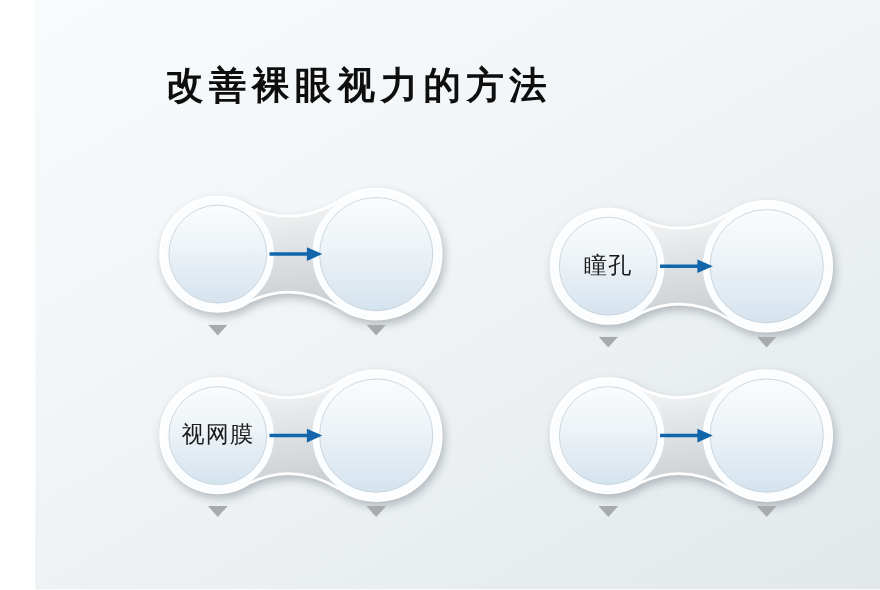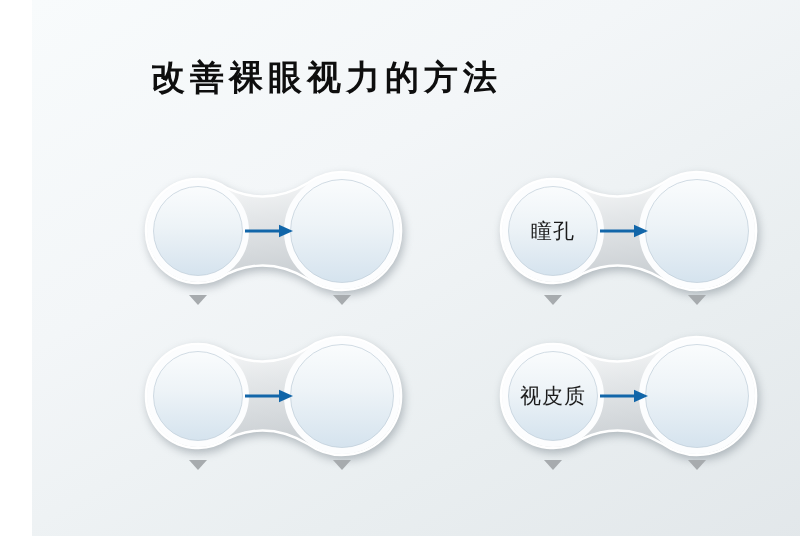--- a/index.html
+++ b/index.html
@@ -73,21 +73,21 @@
       <circle class="bubble" cx="201" cy="60" r="51.5"></circle>
       <g>
         <line class="arrow-line" x1="104" y1="60" x2="139" y2="60"></line>
         <polygon class="arrow-head" points="138,53.8 152,60 138,66.2"></polygon>
       </g>
     </svg>
     <div class="down-tri src"></div>
     <div class="down-tri tgt"></div>
   </div>
 
-  <div class="group" style="left:464px;top:171px">
+  <div class="group" style="left:464px;top:182px">
     <svg width="260" height="120" viewBox="0 0 260 120">
       <path class="shell" d="M 86.8 17.4 Q 127 36 167.2 11.7 A 59 59 0 1 1 167.2 108.3 Q 127 84 86.8 102.6 A 52 52 0 1 1 86.8 17.4 Z"></path>
       <circle class="ring" cx="57" cy="60" r="47.5"></circle>
       <circle class="ring" cx="201" cy="60" r="54.5"></circle>
       <circle class="bubble" cx="57" cy="60" r="44.5"></circle>
       <circle class="bubble" cx="201" cy="60" r="51.5"></circle>
       <g>
         <line class="arrow-line" x1="104" y1="60" x2="139" y2="60"></line>
         <polygon class="arrow-head" points="138,53.8 152,60 138,66.2"></polygon>
       </g>
@@ -102,34 +102,34 @@
       <path class="shell" d="M 86.8 17.4 Q 127 36 167.2 11.7 A 59 59 0 1 1 167.2 108.3 Q 127 84 86.8 102.6 A 52 52 0 1 1 86.8 17.4 Z"></path>
       <circle class="ring" cx="57" cy="60" r="47.5"></circle>
       <circle class="ring" cx="201" cy="60" r="54.5"></circle>
       <circle class="bubble" cx="57" cy="60" r="44.5"></circle>
       <circle class="bubble" cx="201" cy="60" r="51.5"></circle>
       <g>
         <line class="arrow-line" x1="104" y1="60" x2="139" y2="60"></line>
         <polygon class="arrow-head" points="138,53.8 152,60 138,66.2"></polygon>
       </g>
     </svg>
+    <div class="bubble-label src">视网膜</div>
     <div class="down-tri src"></div>
     <div class="down-tri tgt"></div>
   </div>
 
   <div class="group" style="left:464px;top:336px">
     <svg width="260" height="120" viewBox="0 0 260 120">
       <path class="shell" d="M 86.8 17.4 Q 127 36 167.2 11.7 A 59 59 0 1 1 167.2 108.3 Q 127 84 86.8 102.6 A 52 52 0 1 1 86.8 17.4 Z"></path>
       <circle class="ring" cx="57" cy="60" r="47.5"></circle>
       <circle class="ring" cx="201" cy="60" r="54.5"></circle>
       <circle class="bubble" cx="57" cy="60" r="44.5"></circle>
       <circle class="bubble" cx="201" cy="60" r="51.5"></circle>
       <g>
         <line class="arrow-line" x1="104" y1="60" x2="139" y2="60"></line>
         <polygon class="arrow-head" points="138,53.8 152,60 138,66.2"></polygon>
       </g>
     </svg>
-    <div class="bubble-label src">视皮质</div>
     <div class="down-tri src"></div>
     <div class="down-tri tgt"></div>
   </div>
 
 </div>
 
 </body></html>

